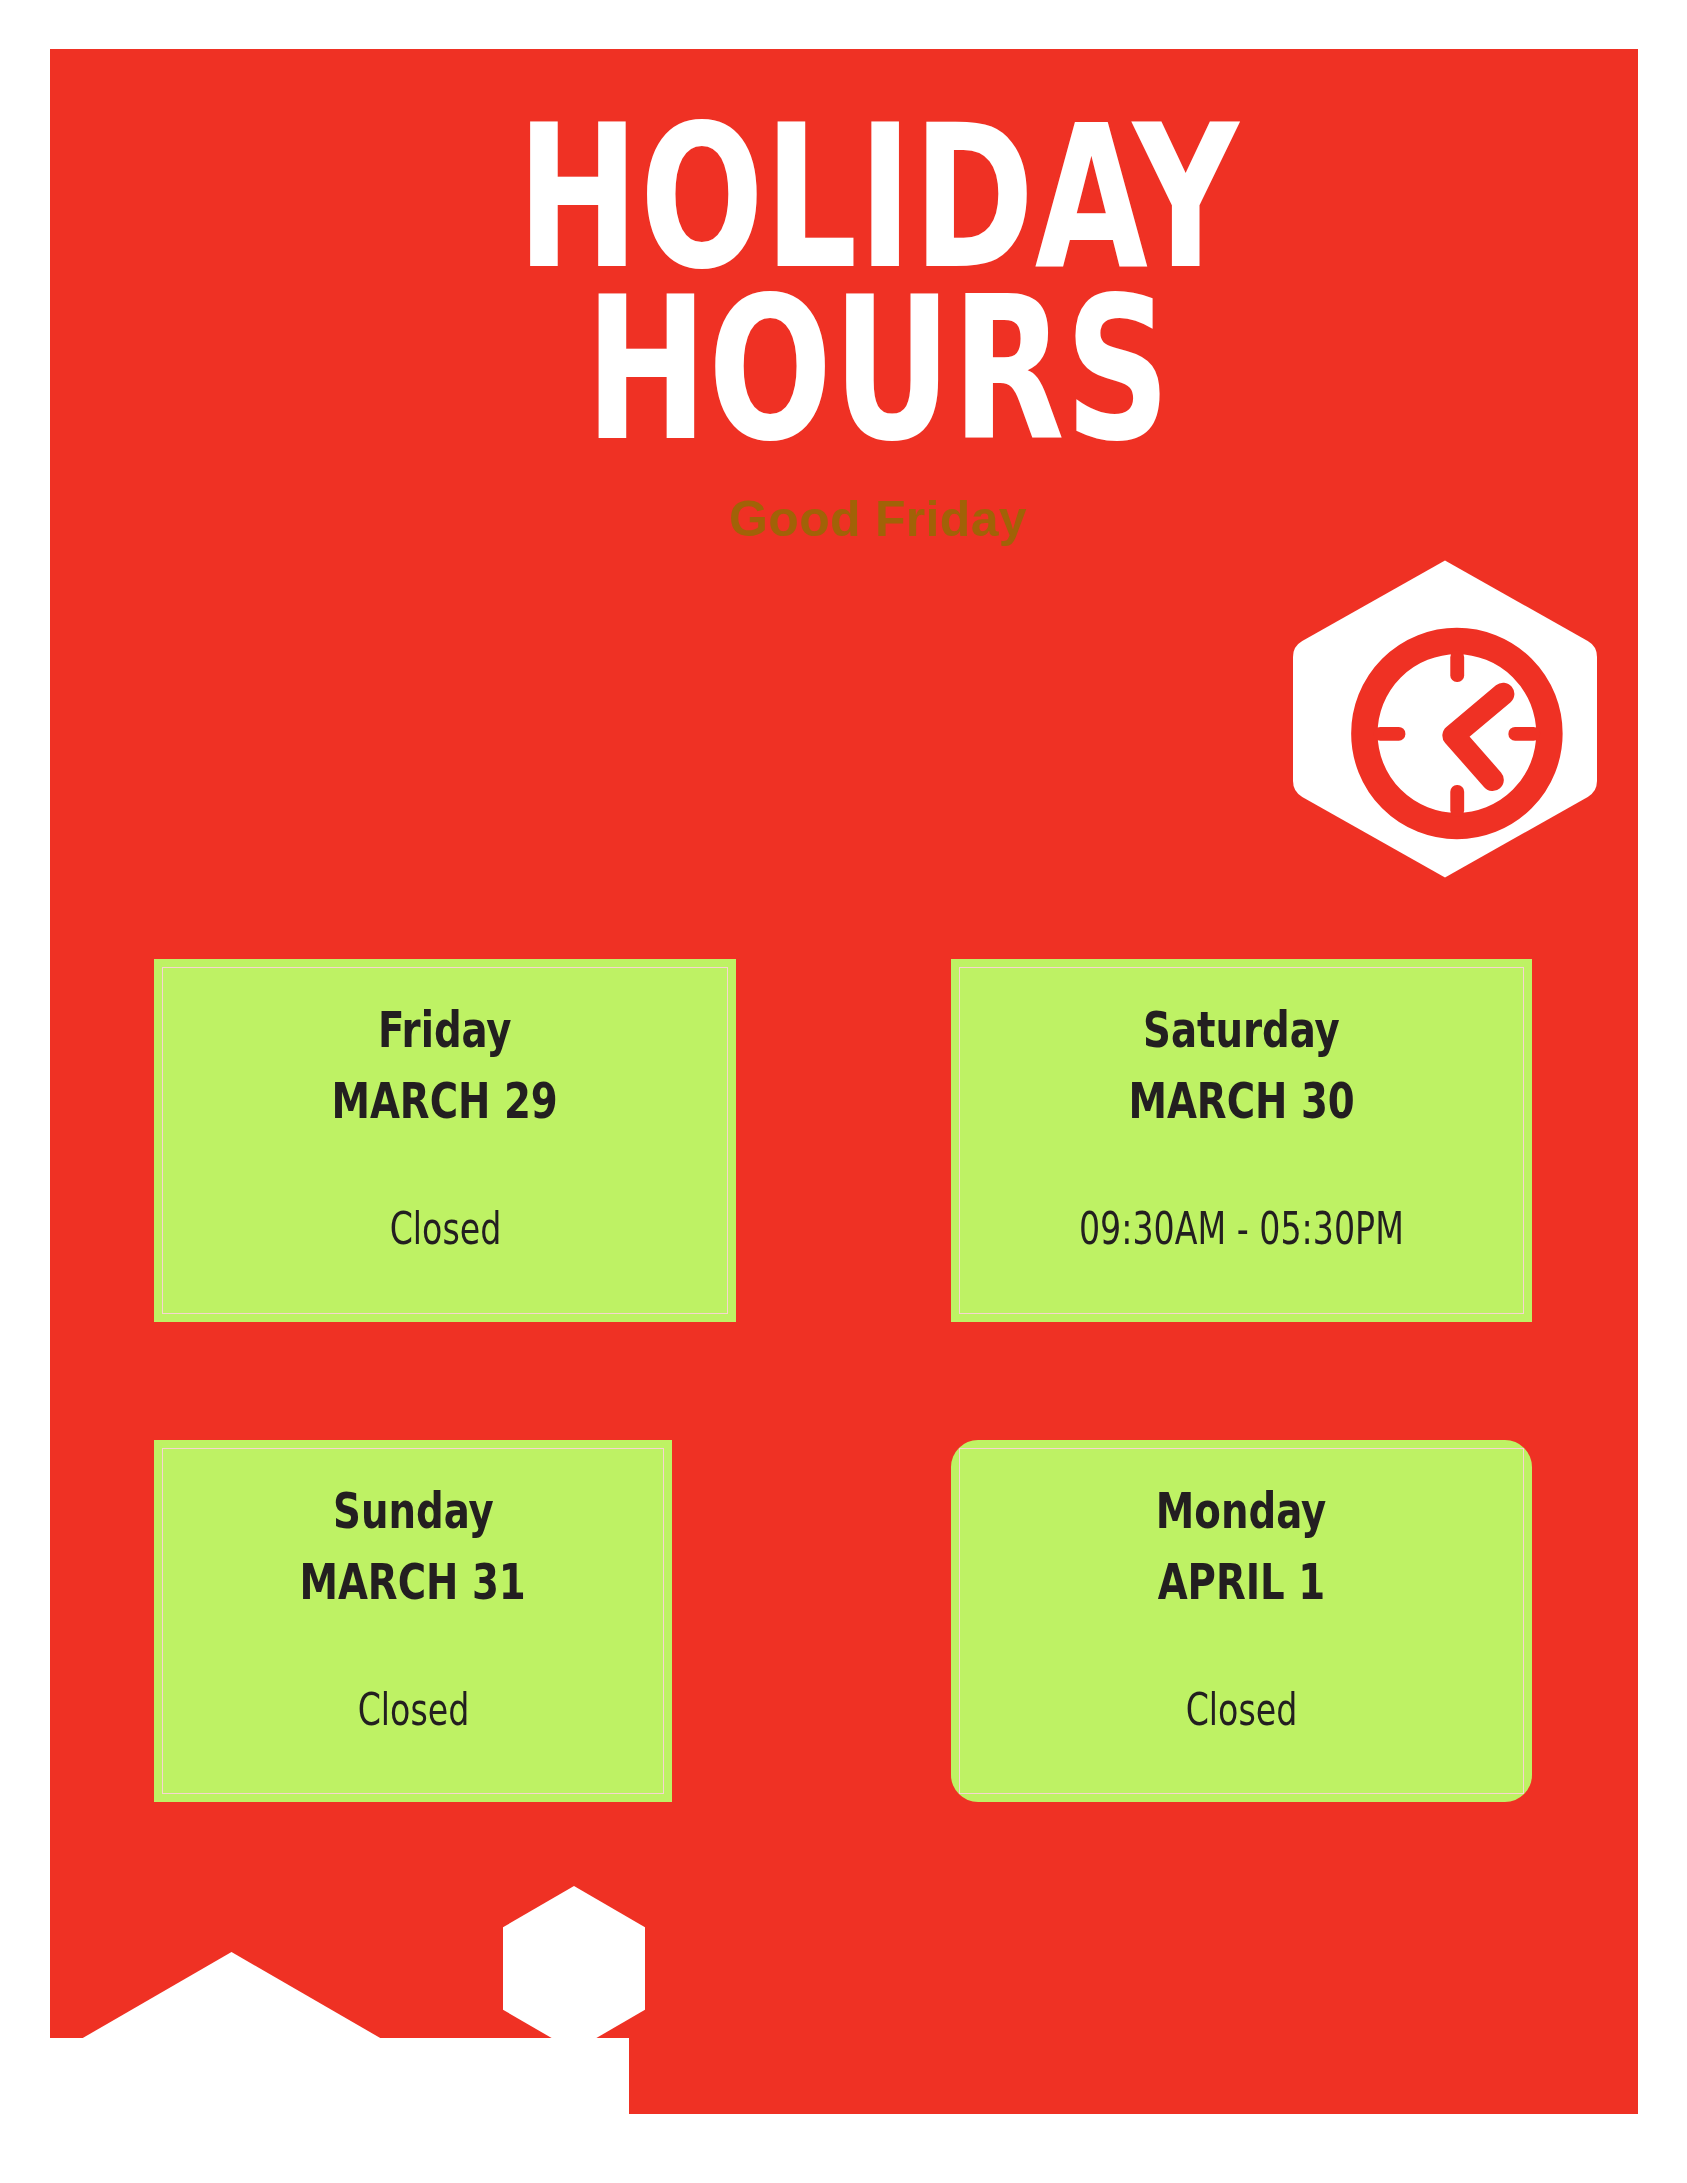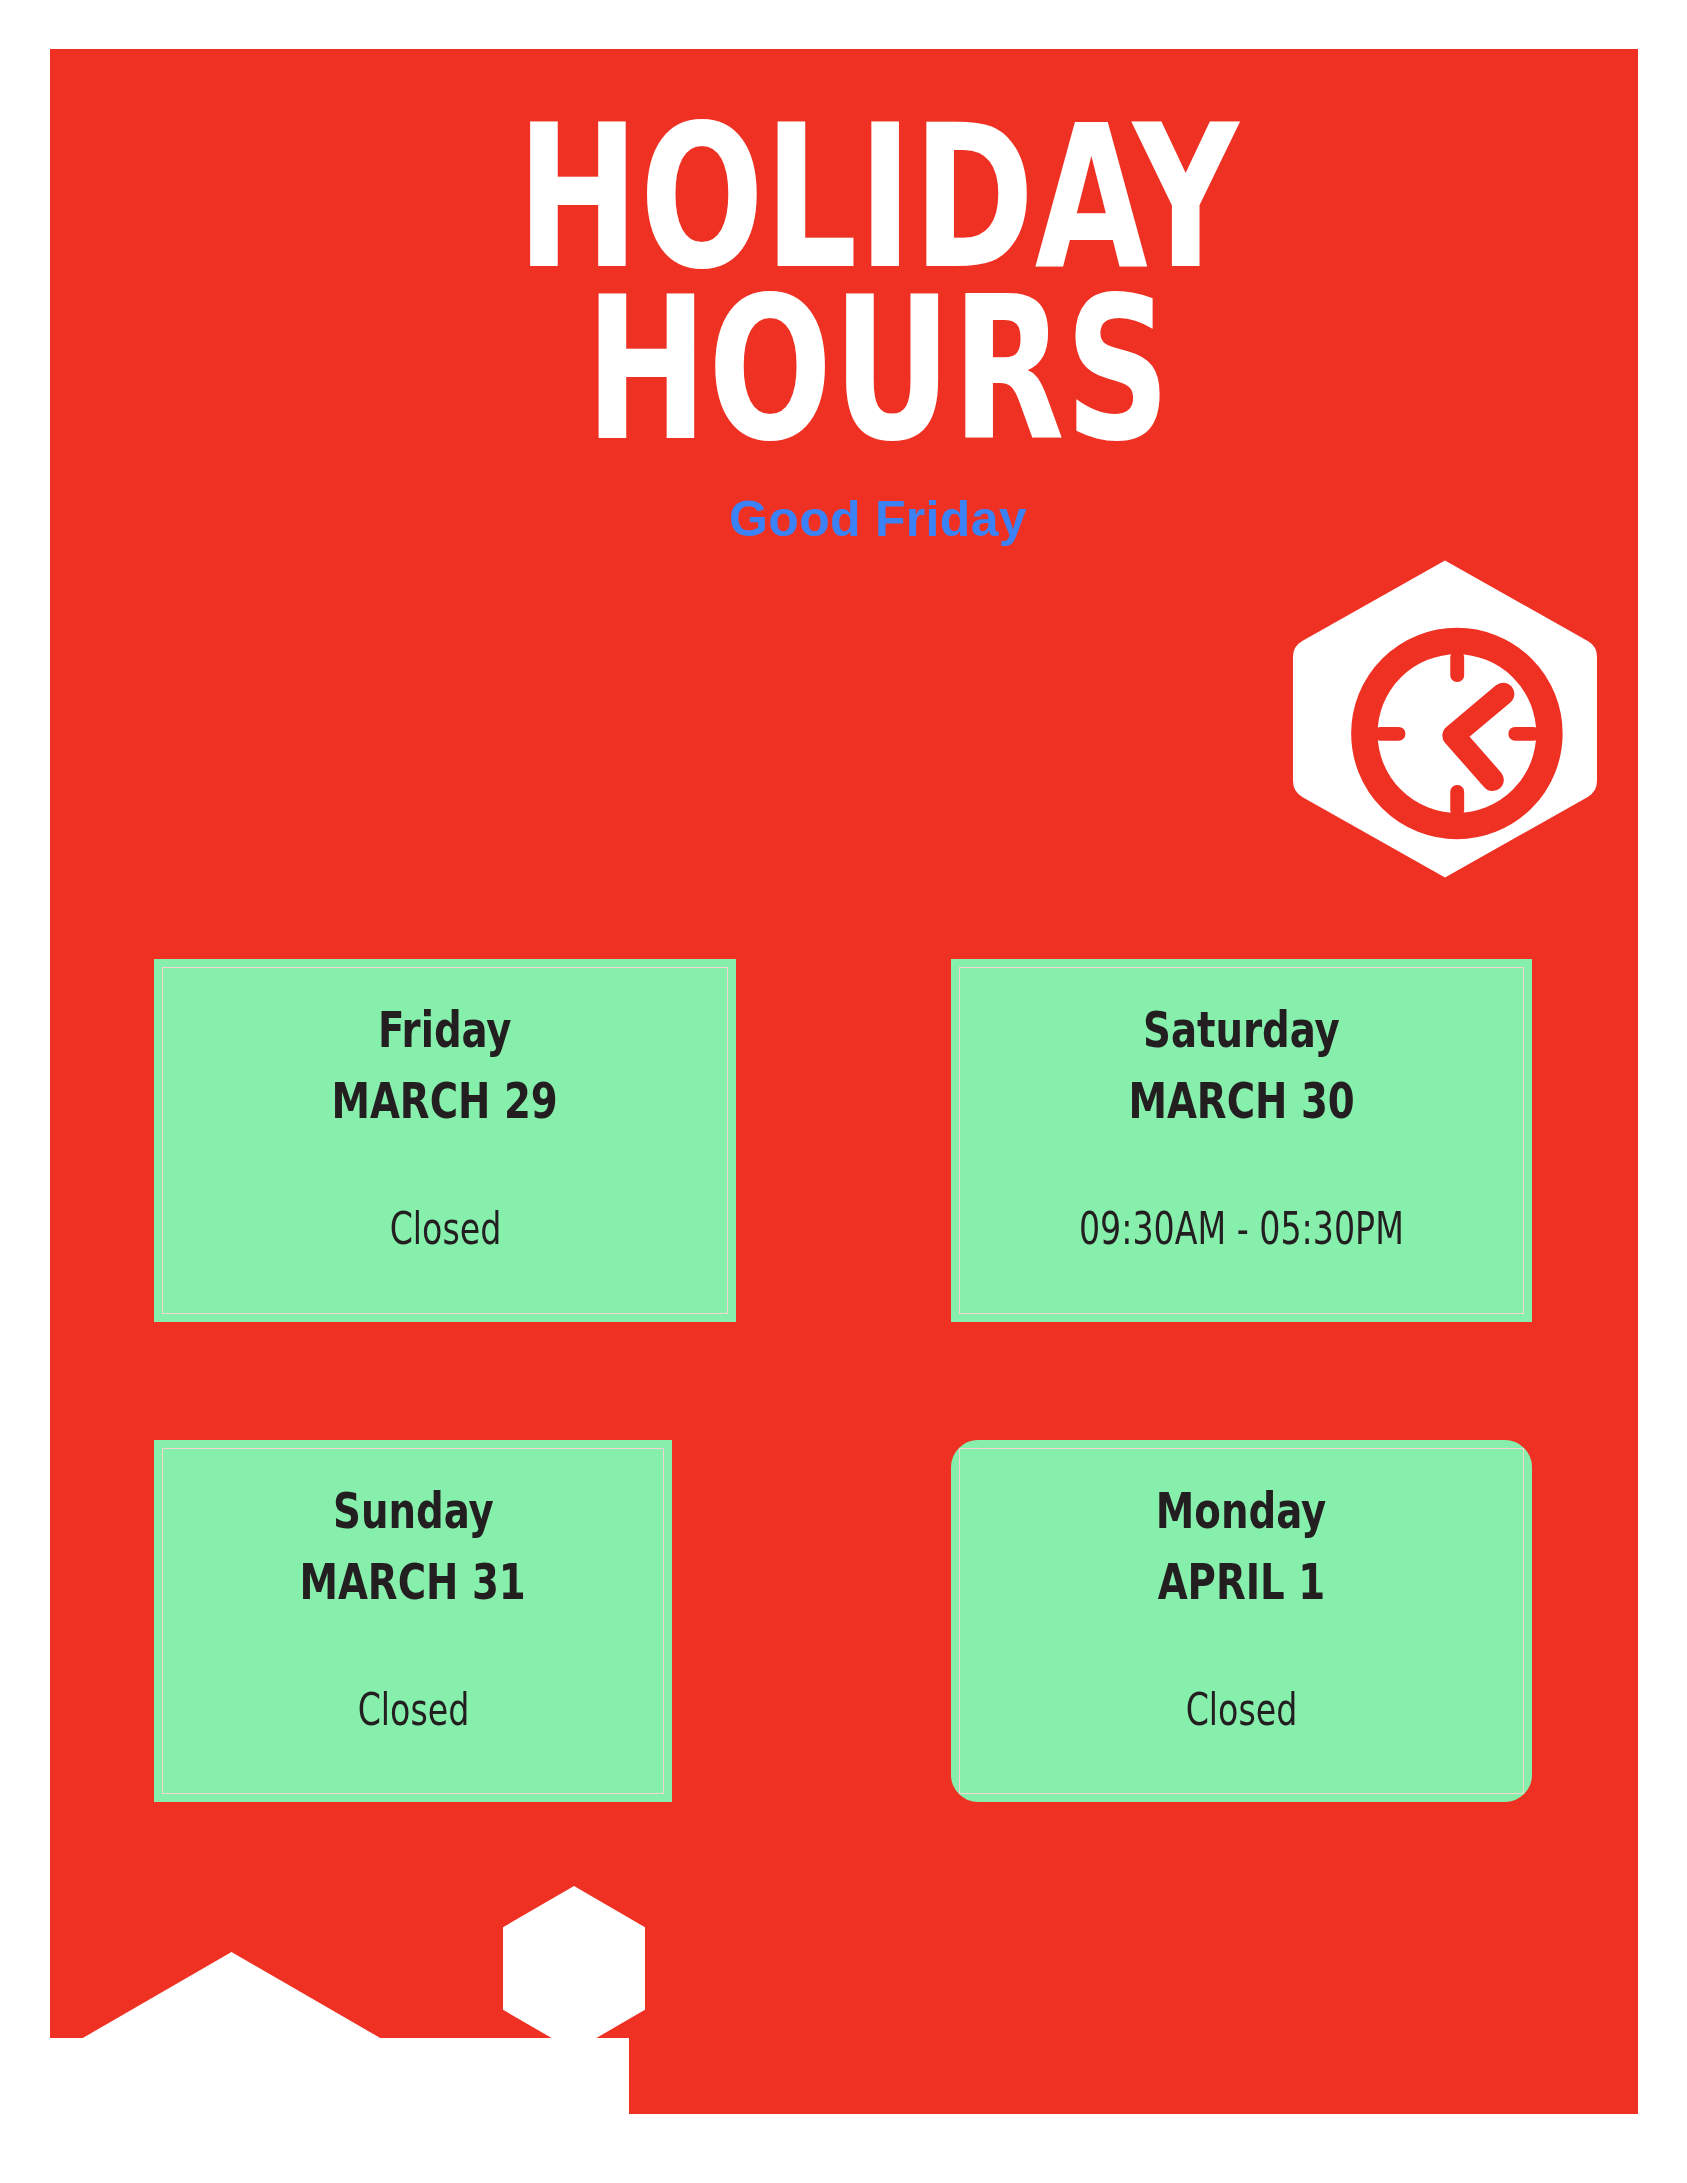--- a/index.html
+++ b/index.html
@@ -92,38 +92,38 @@
     letter-spacing: 0.7px;
     color: #ffffff;
     transform: scaleX(0.82);
     transform-origin: center top;
     white-space: nowrap;
   }
   .subtitle {
     font-family: "Liberation Sans", sans-serif;
     font-weight: 700;
     font-size: 50px;
-    color: #3b82f6;
+    color: #a16207;
     margin-top: 33px;
     letter-spacing: 0.3px;
   }
 
   
   .clock-badge {
     position: absolute;
     left: 1293px;
     top: 556px;
     width: 304px;
     height: 326px;
   }
 
   
   .card {
     position: absolute;
-    background: #86efac;
+    background: #bef264;
     box-sizing: border-box;
   }
   .card-inner {
     position: absolute;
     left: 8px;
     top: 8px;
     right: 8px;
     bottom: 8px;
     border: 1.3px solid #F8D4D1;
     box-sizing: border-box;

